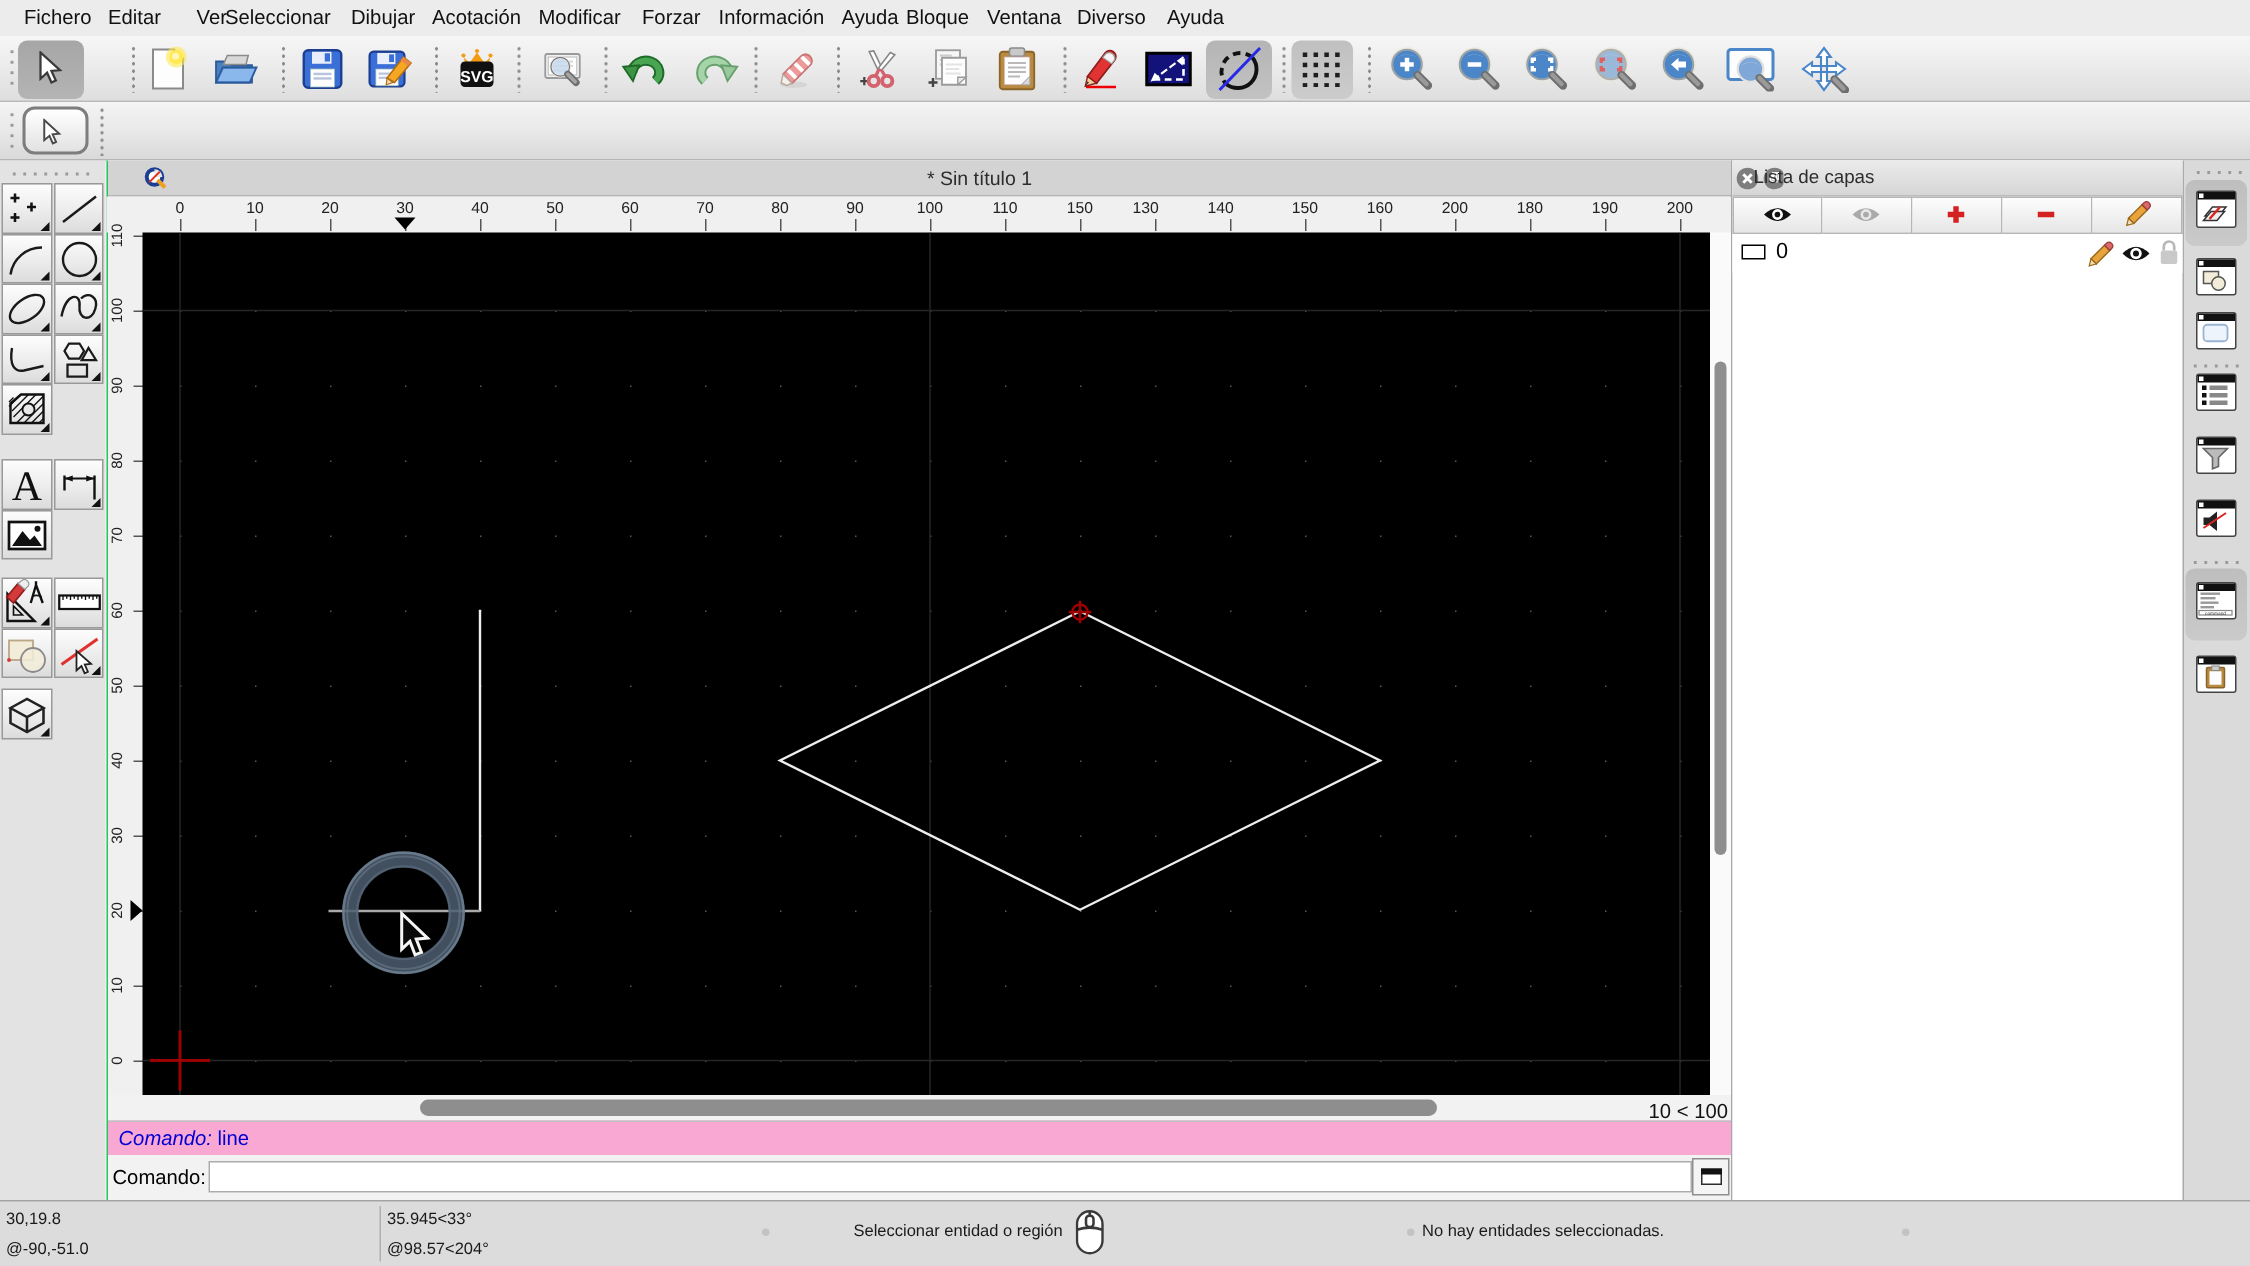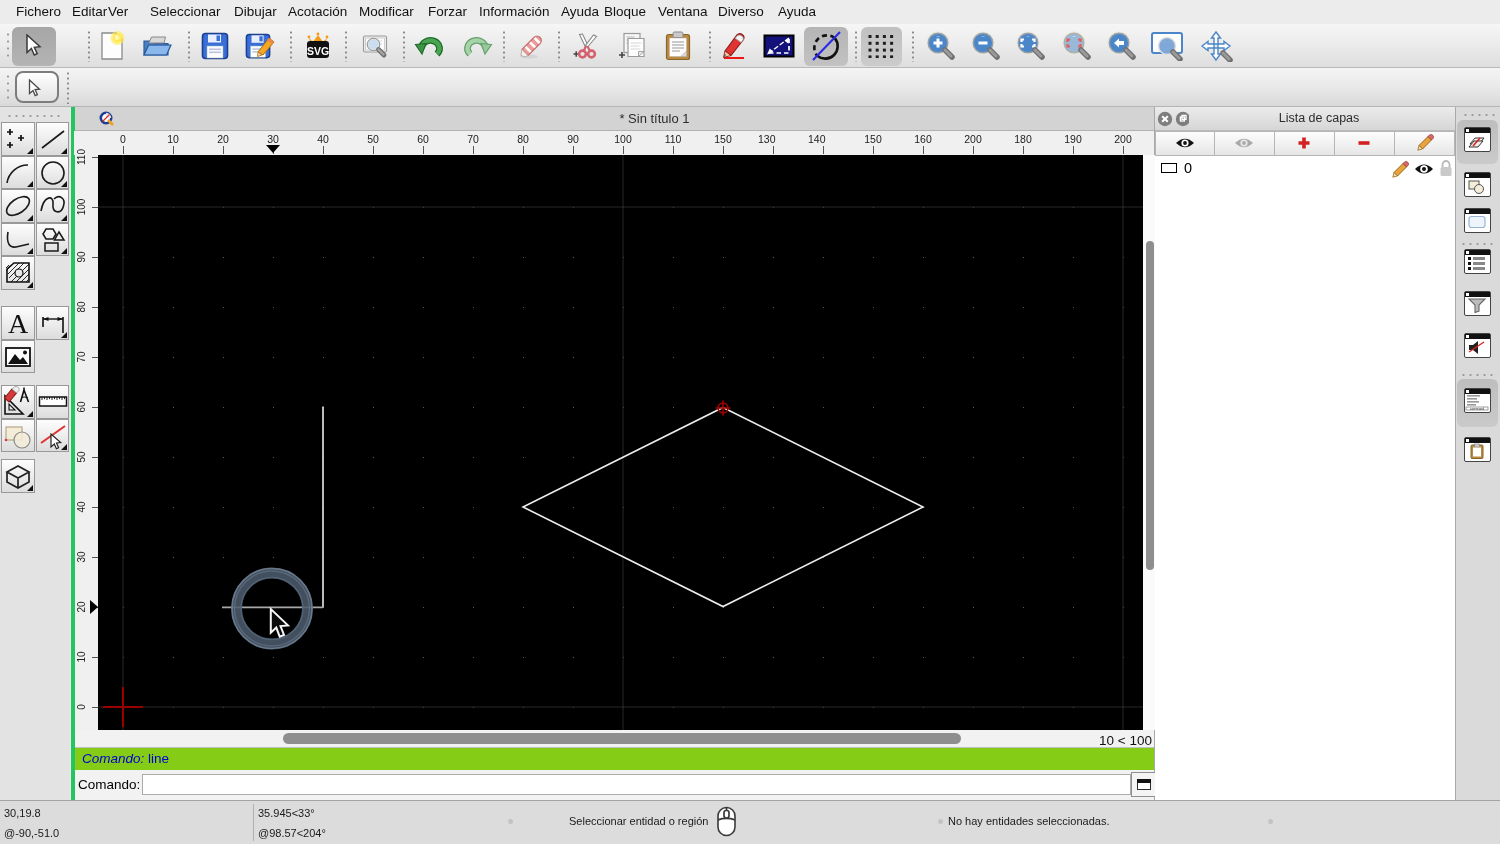--- a/index.html
+++ b/index.html
@@ -9,44 +9,44 @@
 #tb1{position:absolute;left:0;top:24px;width:1500px;height:44px;background:linear-gradient(180deg,#f6f6f6 0%,#ececec 45%,#dedede 100%);border-bottom:1px solid #b9b9b9}
 #tb2{position:absolute;left:0;top:68px;width:1500px;height:39px;background:linear-gradient(180deg,#f4f4f4 0%,#e9e9e9 50%,#d9d9d9 100%);border-bottom:1px solid #b5b5b5}
 .vsep{position:absolute;top:6px;height:32px;width:2px;background-image:radial-gradient(circle,#8a8a8a 1px,transparent 1.2px);background-size:2px 5px;background-repeat:repeat-y}
 .handl{position:absolute;width:2px;background-image:radial-gradient(circle,#9a9a9a 1px,transparent 1.2px);background-size:2px 7px;background-repeat:repeat-y}
 .pressed{position:absolute;border-radius:6px;background:linear-gradient(180deg,#a6a6a6,#b4b4b4)}
 .pressed2{position:absolute;border-radius:6px;background:linear-gradient(180deg,#bebebe,#cacaca)}
 #palette{position:absolute;left:0;top:107px;width:70px;height:693px;background:#e3e3e3}
 .pbtn{position:absolute;width:33.5px;height:33.5px;background:linear-gradient(180deg,#fdfdfd,#ececec 55%,#dcdcdc);border:1px solid #999}
 .pbtn svg{position:absolute;left:0;top:0}
 .corner{position:absolute;right:1px;bottom:1px;width:0;height:0;border-left:6px solid transparent;border-bottom:6px solid #111}
-#cwin{position:absolute;left:71px;top:107px;width:1084px;height:693px;background:#f0f0f0;border-left:4px solid #22c55e;border-right:1px solid #a8a8a8}
+#cwin{position:absolute;left:71px;top:107px;width:1084px;height:693px;background:#f0f0f0;border-left:1px solid #22c55e;border-right:1px solid #a8a8a8}
 #ctitle{position:absolute;left:0;top:0;width:100%;height:24px;background:#d3d3d3;border-bottom:1px solid #b3b3b3}
 #hruler{position:absolute;left:-1px;top:24px;width:100%;height:24px;background:#f0f0f0;font-size:10.5px;color:#222}
 #vruler{position:absolute;left:0;top:48px;width:23px;height:575px;background:#f0f0f0;font-size:10px;color:#222}
 #canvas{position:absolute;left:23px;top:48px;width:1045px;height:575px;background:#000}
 #vscroll{position:absolute;left:1068px;top:48px;width:14px;height:575px;background:#fafafa}
 #hscrollrow{position:absolute;left:0;top:623px;width:100%;height:17px;background:#f2f2f2}
-#cmdw{position:absolute;left:0;top:640px;width:100%;height:52px;background:#84cc16;border-top:1px solid #c0c0c0}
+#cmdw{position:absolute;left:0;top:640px;width:100%;height:52px;background:#f9a8d4;border-top:1px solid #c0c0c0}
 #statusbar{position:absolute;left:0;top:800px;width:1500px;height:44px;background:#dcdcdc;border-top:1px solid #a3a3a3;font-size:11px;color:#1a1a1a}
 #rpanel{position:absolute;left:1155px;top:107px;width:301px;height:693px;background:#fff;border-right:1px solid #aaa}
 #rptitle{position:absolute;left:0;top:0;width:100%;height:24px;background:linear-gradient(180deg,#ebebeb,#d6d6d6);border-bottom:1px solid #bbb}
 .rpbtn{position:absolute;top:24px;width:60px;height:24.5px;background:linear-gradient(180deg,#fdfdfd,#e6e6e6);border:1px solid #b6b6b6;border-left:none}
 #rstrip{position:absolute;left:1456px;top:107px;width:44px;height:693px;background:#dadada}
 .mini{position:absolute;left:8px;width:27px;height:25px;background:#fff;border:1.5px solid #444;border-radius:2px}
 .minibar{position:absolute;left:0;top:0;width:100%;height:5px;background:#111}
 .minidot{position:absolute;left:1px;top:1px;width:2.5px;height:2.5px;background:#fff}
 .hdots{position:absolute;height:2px;background-image:radial-gradient(circle,#9a9a9a 1px,transparent 1.2px);background-size:7px 2px;background-repeat:repeat-x}
 </style></head>
 <body>
 
 <div id="menubar">
 <span style="left:16px">Fichero</span>
     <span style="left:72px">Editar</span>
-    <span style="left:108px">Ver</span>
+    <span style="left:131px">Ver</span>
     <span style="left:150px">Seleccionar</span>
     <span style="left:234px">Dibujar</span>
     <span style="left:288px">Acotación</span>
     <span style="left:359px">Modificar</span>
     <span style="left:428px">Forzar</span>
     <span style="left:479px">Información</span>
     <span style="left:561px">Ayuda</span>
     <span style="left:604px">Bloque</span>
     <span style="left:658px">Ventana</span>
     <span style="left:718px">Diverso</span>
@@ -524,21 +524,21 @@
 
 <div id="rpanel">
  <div id="rptitle">
   <svg class="abs" style="left:2px;top:4px" width="32" height="16" viewBox="0 0 32 16">
    <circle cx="8" cy="8" r="7.2" fill="#7e7e7e"></circle>
    <path d="M5.2 5.2 L10.8 10.8 M10.8 5.2 L5.2 10.8" stroke="#fff" stroke-width="2"></path>
    <circle cx="26" cy="8" r="7.2" fill="#7e7e7e"></circle>
    <rect x="23.4" y="6" width="4" height="4" fill="none" stroke="#fff" stroke-width="1.3"></rect>
    <rect x="25" y="4.4" width="4" height="4" fill="none" stroke="#fff" stroke-width="1.3"></rect>
   </svg>
-  <div style="position:absolute;left:14px;top:4px;width:100%;text-align:center;font-size:12.5px;color:#2c2c2c">Lista de capas</div>
+  <div style="position:absolute;left:14px;top:4px;width:100%;text-align:left;font-size:12.5px;color:#2c2c2c">Lista de capas</div>
  </div>
  <div id="rpbtns">
       <div class="rpbtn" style="left:0px;border-left:1px solid #b6b6b6"><svg width="58" height="22" viewBox="0 0 58 22">
           <g transform="translate(14,3)">
             <path d="M6 8 Q15 -0.5 24 8 Q15 16.5 6 8 Z" fill="#111"></path>
             <circle cx="15" cy="8" r="3.6" fill="#fff"></circle>
             <circle cx="15" cy="8" r="1.9" fill="#111"></circle>
           </g>
         </svg></div>
       <div class="rpbtn" style="left:60px"><svg width="58" height="22" viewBox="0 0 58 22">

